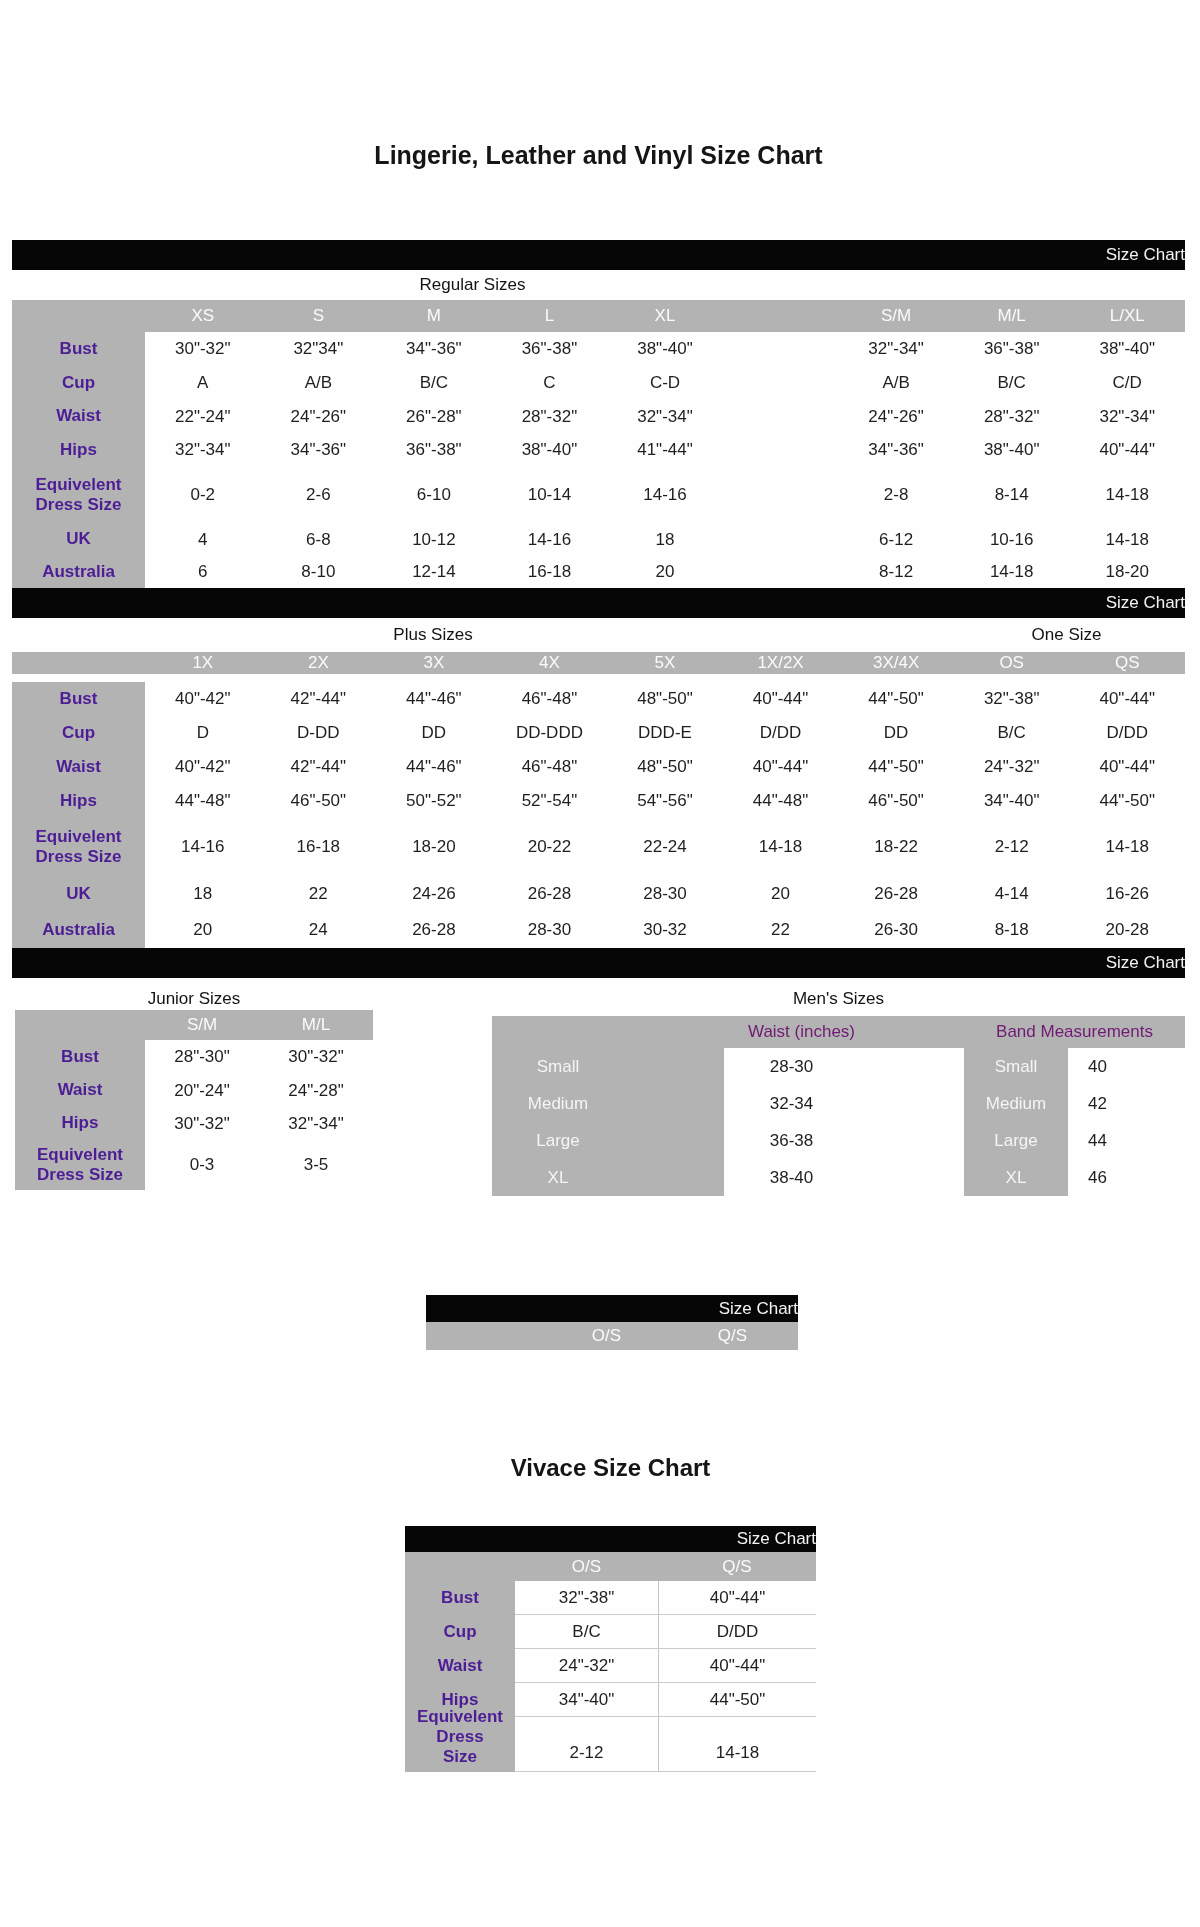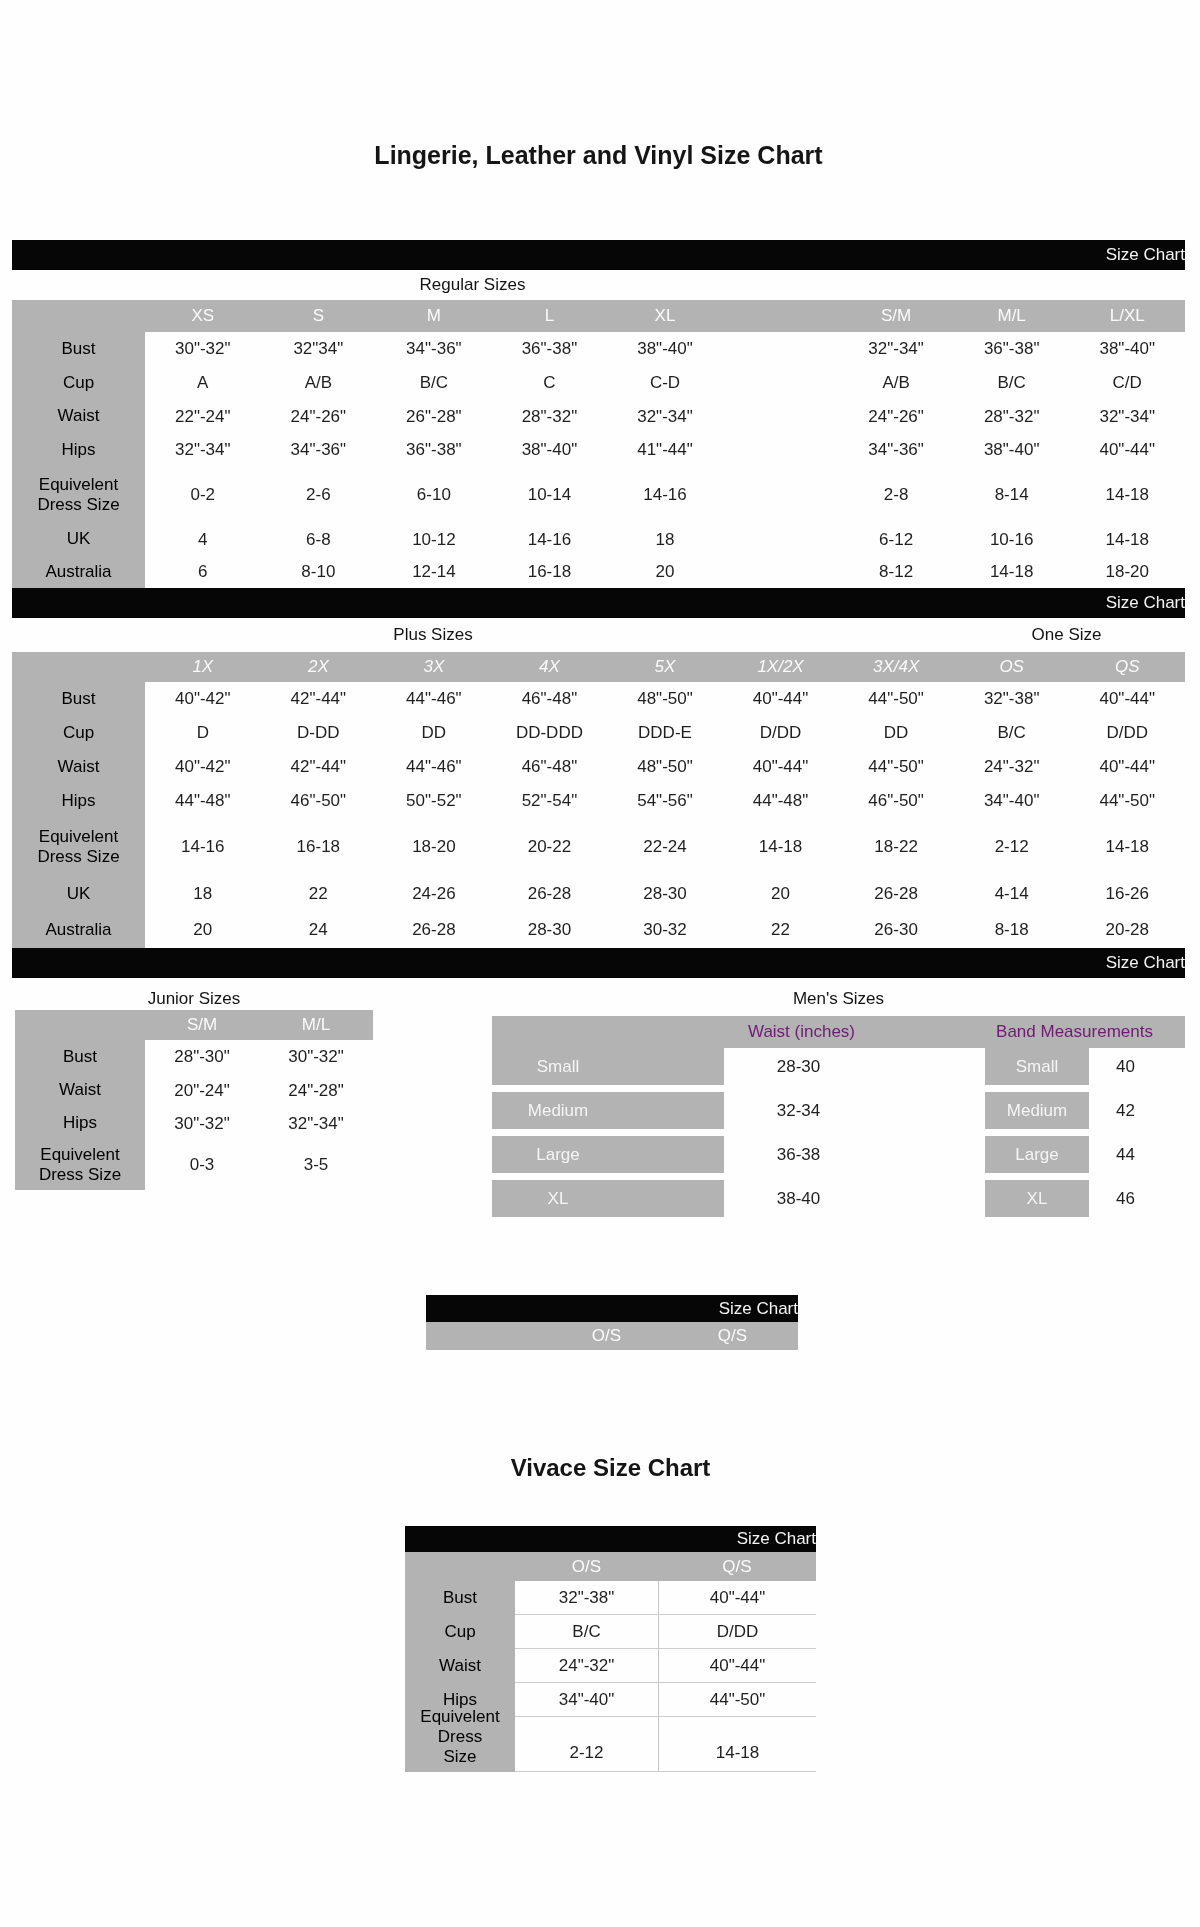--- a/index.html
+++ b/index.html
@@ -11,27 +11,27 @@
   .subtitle{font-size:17px;color:#131313;text-align:center;line-height:30px;}
   .bar{background:#060606;color:#f4f4f4;display:flex;align-items:center;justify-content:flex-end;
        font-size:17px;}
   .band{background:#b3b3b3;}
   .band .cell{height:100%;}
   .grid{display:grid;}
   .grid-main{grid-template-columns:133px repeat(9,1fr);}
   .grid-junior{grid-template-columns:130px 114px 114px;}
   .cell{display:flex;align-items:center;justify-content:center;font-size:17px;text-align:center;}
   .head-cell{color:#fbfbfb;}
-  .label-cell{background:#b3b3b3;color:#000000;padding:0 20px;line-height:1.18;}
+  .label-cell{background:#b3b3b3;color:#4c1d95;padding:0 20px;line-height:1.18;font-weight:bold;}
   .data-cell{color:#1f1f1f;}
   #t1-rows{grid-template-rows:34px 34px 33px 34px 56px 33px 32px;}
   #t2-rows{grid-template-rows:34px 34px 34px 34px 58px 36px 36px;}
   #junior-rows{grid-template-rows:34px 33px 33px 50px;}
   
-  #mens-rows{grid-template-columns:232px 231px 9px 104px 117px;grid-template-rows:repeat(4,37px);gap:7px;}
+  #mens-rows{grid-template-columns:232px 231px 9px 104px 117px;grid-template-rows:repeat(4,37px);}
   .mens-label{background:#b3b3b3;color:#f5f5f5;padding-right:100px;}
   .mens-waist{padding-right:96px;}
   .mens-blabel{background:#b3b3b3;color:#f5f5f5;}
   .mens-bval{padding-right:58px;}
   .mens-h{position:absolute;top:0;height:100%;display:flex;align-items:center;
           justify-content:center;font-size:17px;color:#701a75;}
   
   #hosiery-band{grid-template-columns:120px 121px 131px;}
   #hosiery-rows{grid-template-columns:120px 121px 131px;grid-template-rows:35px 33px;}
   .hos-line{border-bottom:1px solid #c9c9c9;}
@@ -138,21 +138,21 @@
       <div class="cell data-cell">8-12</div>
       <div class="cell data-cell">14-18</div>
       <div class="cell data-cell">18-20</div>
     </div>
 
   <div class="abs bar" style="left:12px;top:588px;width:1173px;height:30px;">
     <span>Size Chart</span>
   </div>
   <div class="abs subtitle" style="left:145px;top:620px;width:576px;">Plus Sizes</div>
   <div class="abs subtitle" style="left:951px;top:620px;width:231px;">One Size</div>
-  <div class="abs band grid grid-main" id="band2" style="left:12px;top:652px;width:1173px;height:30px;font-style:italic;">
+  <div class="abs band grid grid-main" id="band2" style="left:12px;top:652px;width:1173px;height:22px;">
     <div class="cell"></div>
   <div class="cell head-cell">1X</div>
       <div class="cell head-cell">2X</div>
       <div class="cell head-cell">3X</div>
       <div class="cell head-cell">4X</div>
       <div class="cell head-cell">5X</div>
       <div class="cell head-cell">1X/2X</div>
       <div class="cell head-cell">3X/4X</div>
       <div class="cell head-cell">OS</div>
       <div class="cell head-cell">QS</div>

